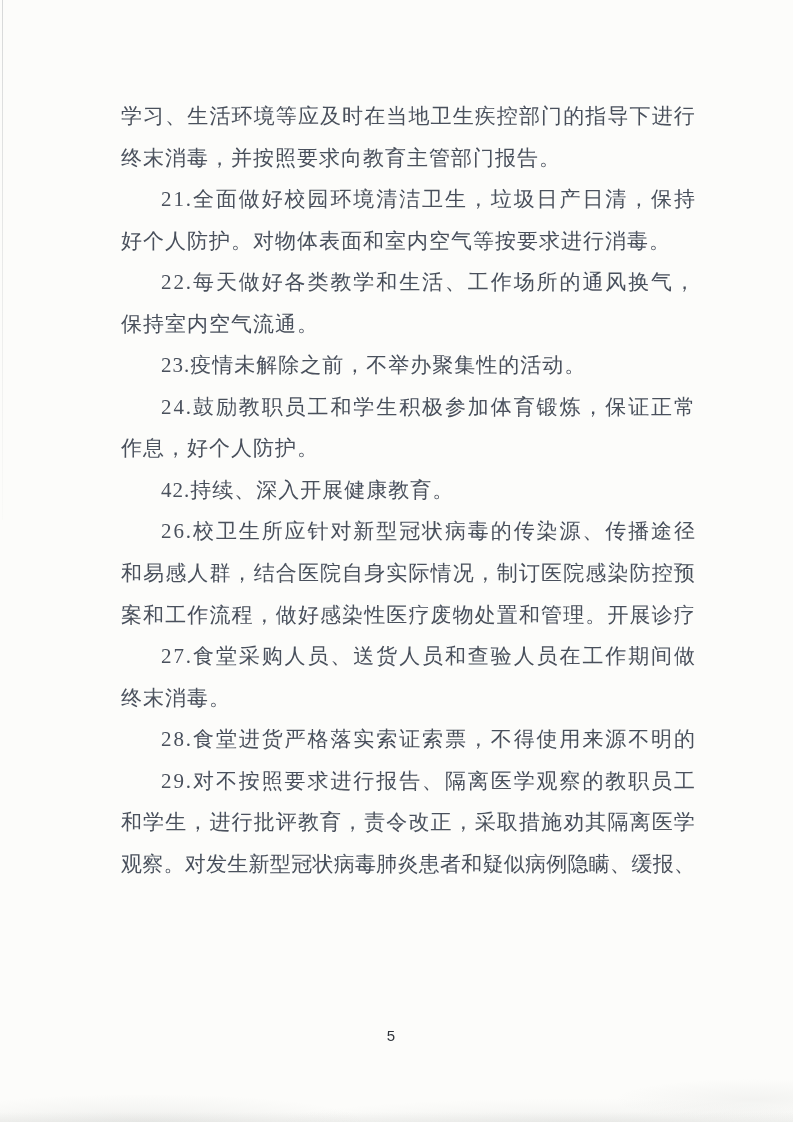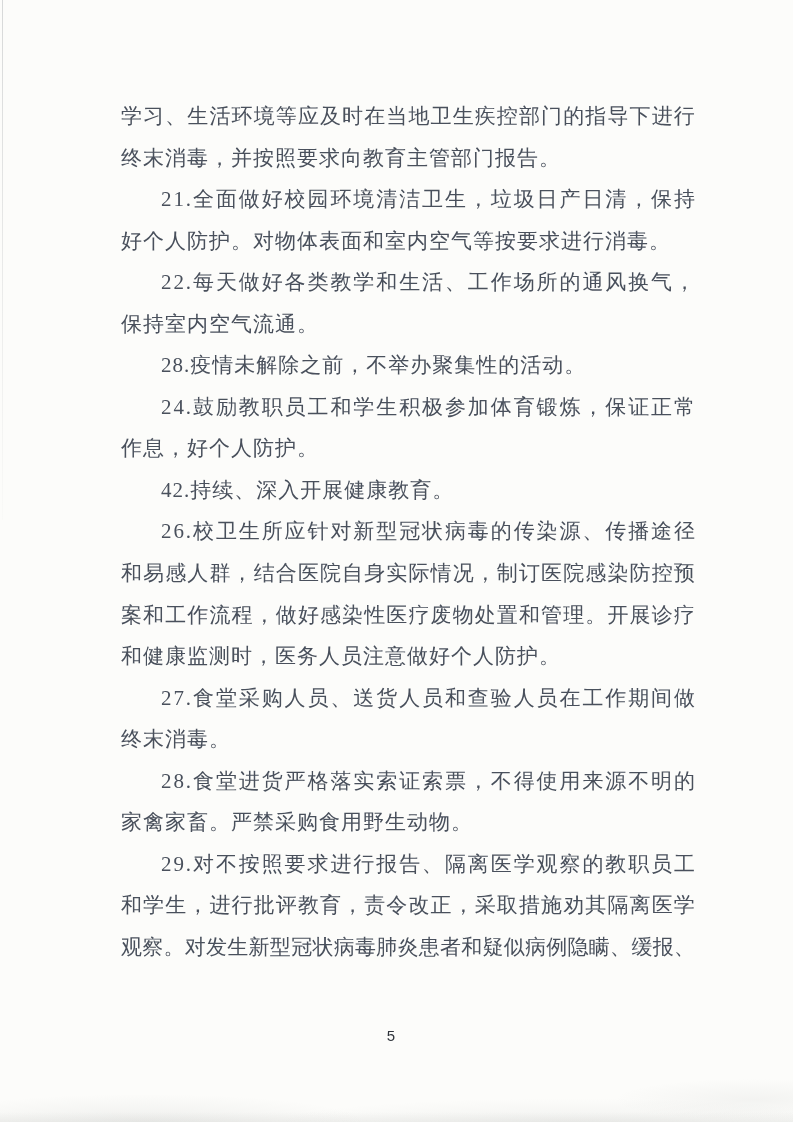--- a/index.html
+++ b/index.html
@@ -168,21 +168,21 @@
         <span>场</span>
         <span>所</span>
         <span>的</span>
         <span>通</span>
         <span>风</span>
         <span>换</span>
         <span>气</span>
         <span>，</span>
       </div>
       <div class="line">保持室内空气流通。</div>
-      <div class="line indent">28.疫情未解除之前，不举办聚集性的活动。</div>
+      <div class="line indent">23.疫情未解除之前，不举办聚集性的活动。</div>
       <div class="line indent fill">
         <span>2</span>
         <span>4</span>
         <span>.</span>
         <span>鼓</span>
         <span>励</span>
         <span>教</span>
         <span>职</span>
         <span>员</span>
         <span>工</span>
@@ -281,21 +281,20 @@
         <span>置</span>
         <span>和</span>
         <span>管</span>
         <span>理</span>
         <span>。</span>
         <span>开</span>
         <span>展</span>
         <span>诊</span>
         <span>疗</span>
       </div>
-      <div class="line">和健康监测时，医务人员注意做好个人防护。</div>
       <div class="line indent fill">
         <span>2</span>
         <span>7</span>
         <span>.</span>
         <span>食</span>
         <span>堂</span>
         <span>采</span>
         <span>购</span>
         <span>人</span>
         <span>员</span>
@@ -337,21 +336,20 @@
         <span>不</span>
         <span>得</span>
         <span>使</span>
         <span>用</span>
         <span>来</span>
         <span>源</span>
         <span>不</span>
         <span>明</span>
         <span>的</span>
       </div>
-      <div class="line">家禽家畜。严禁采购食用野生动物。</div>
       <div class="line indent fill">
         <span>2</span>
         <span>9</span>
         <span>.</span>
         <span>对</span>
         <span>不</span>
         <span>按</span>
         <span>照</span>
         <span>要</span>
         <span>求</span>

